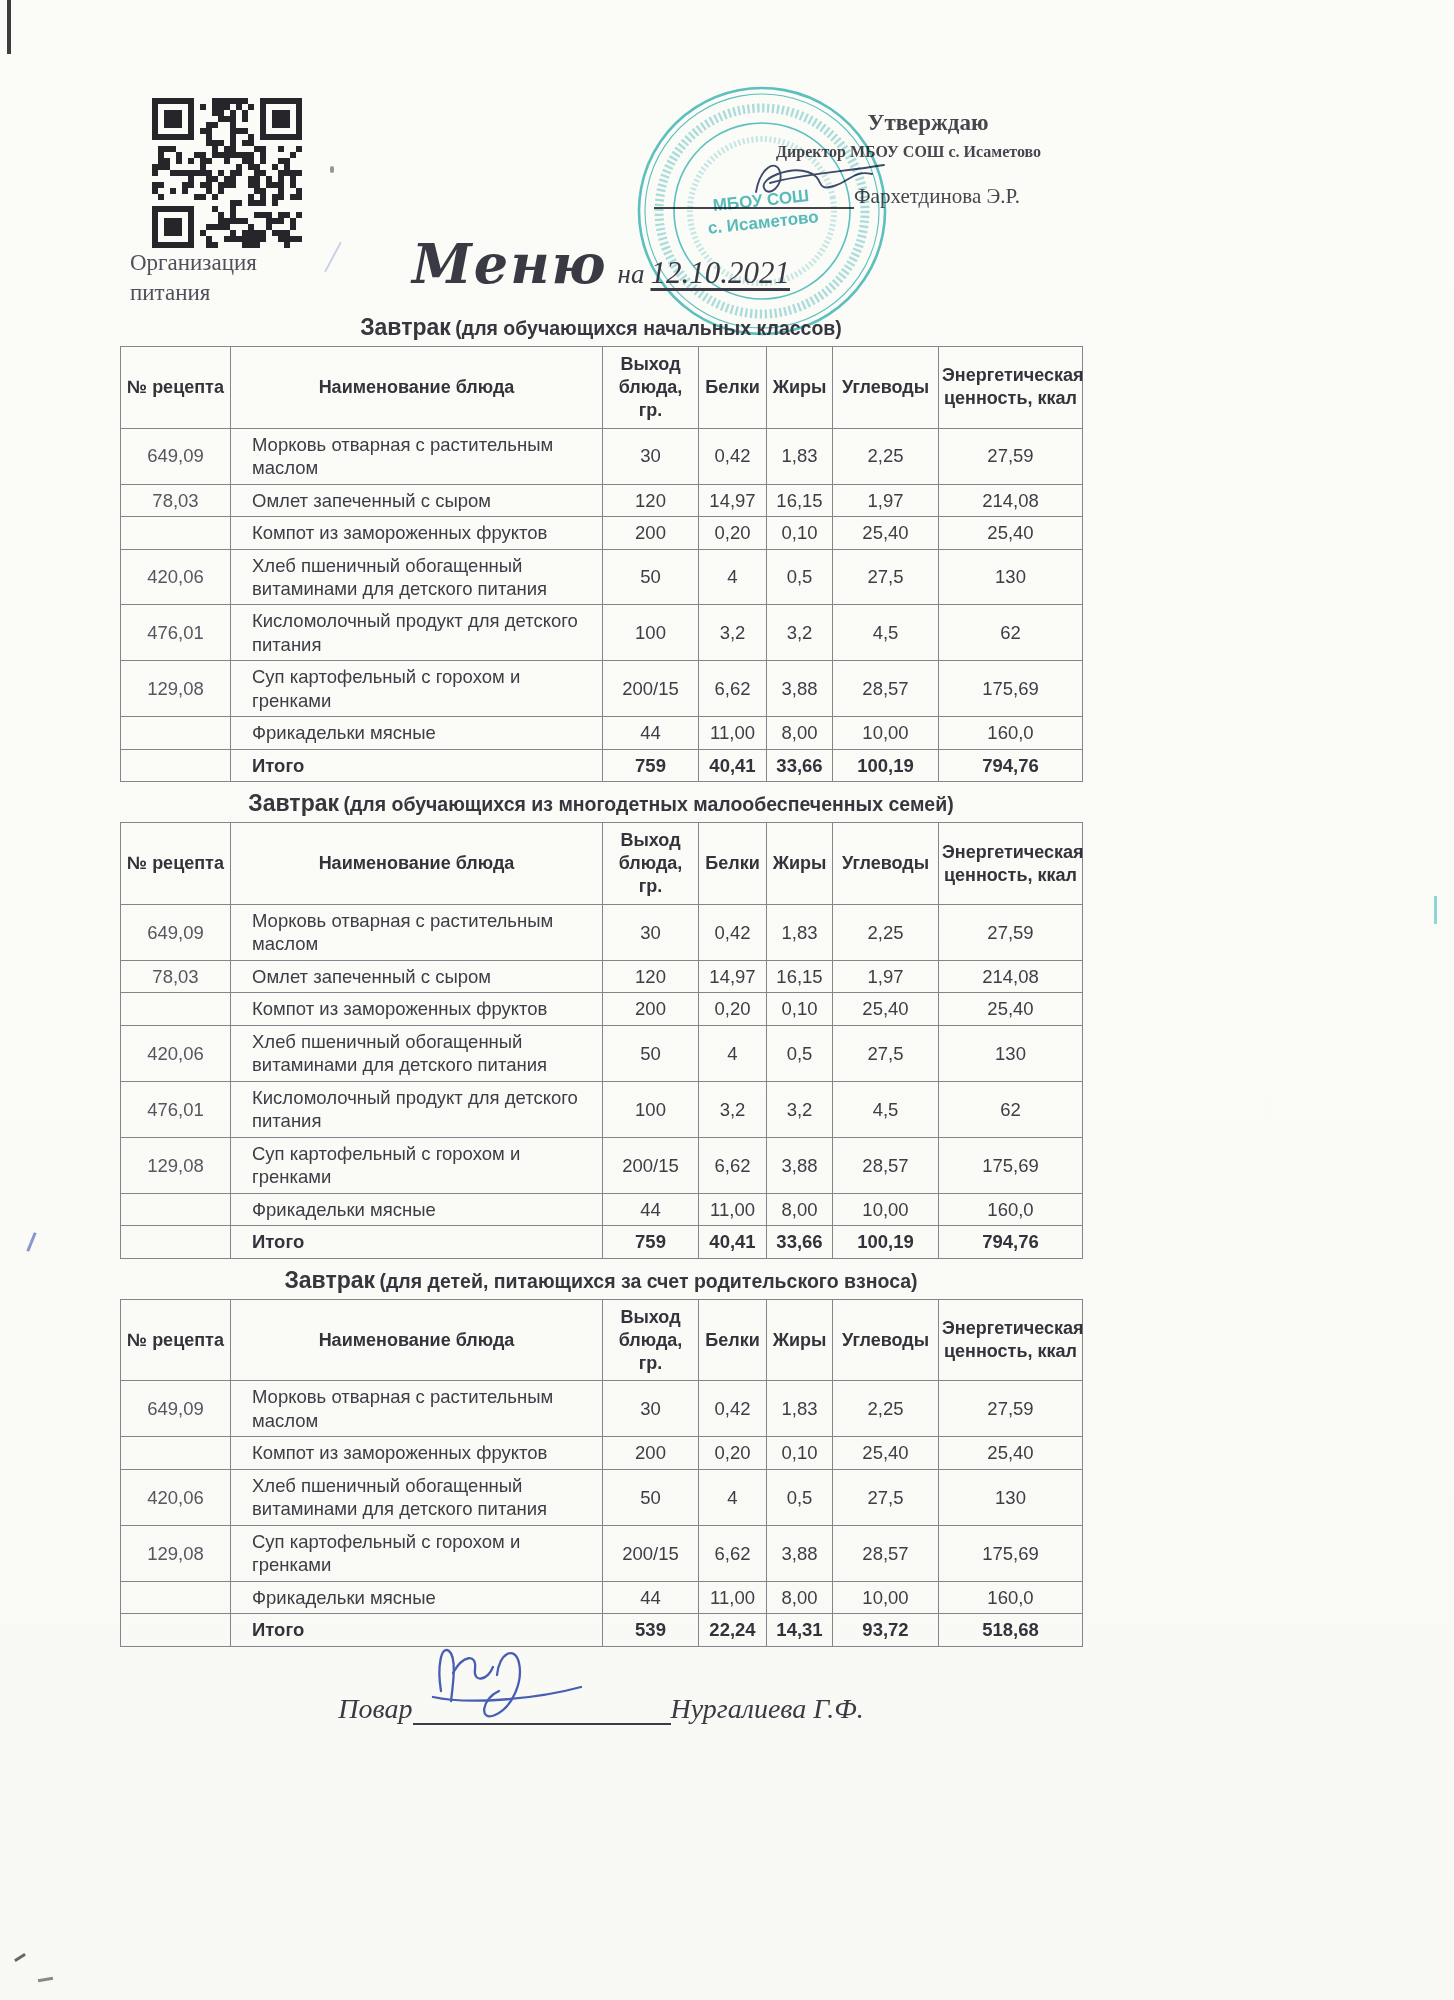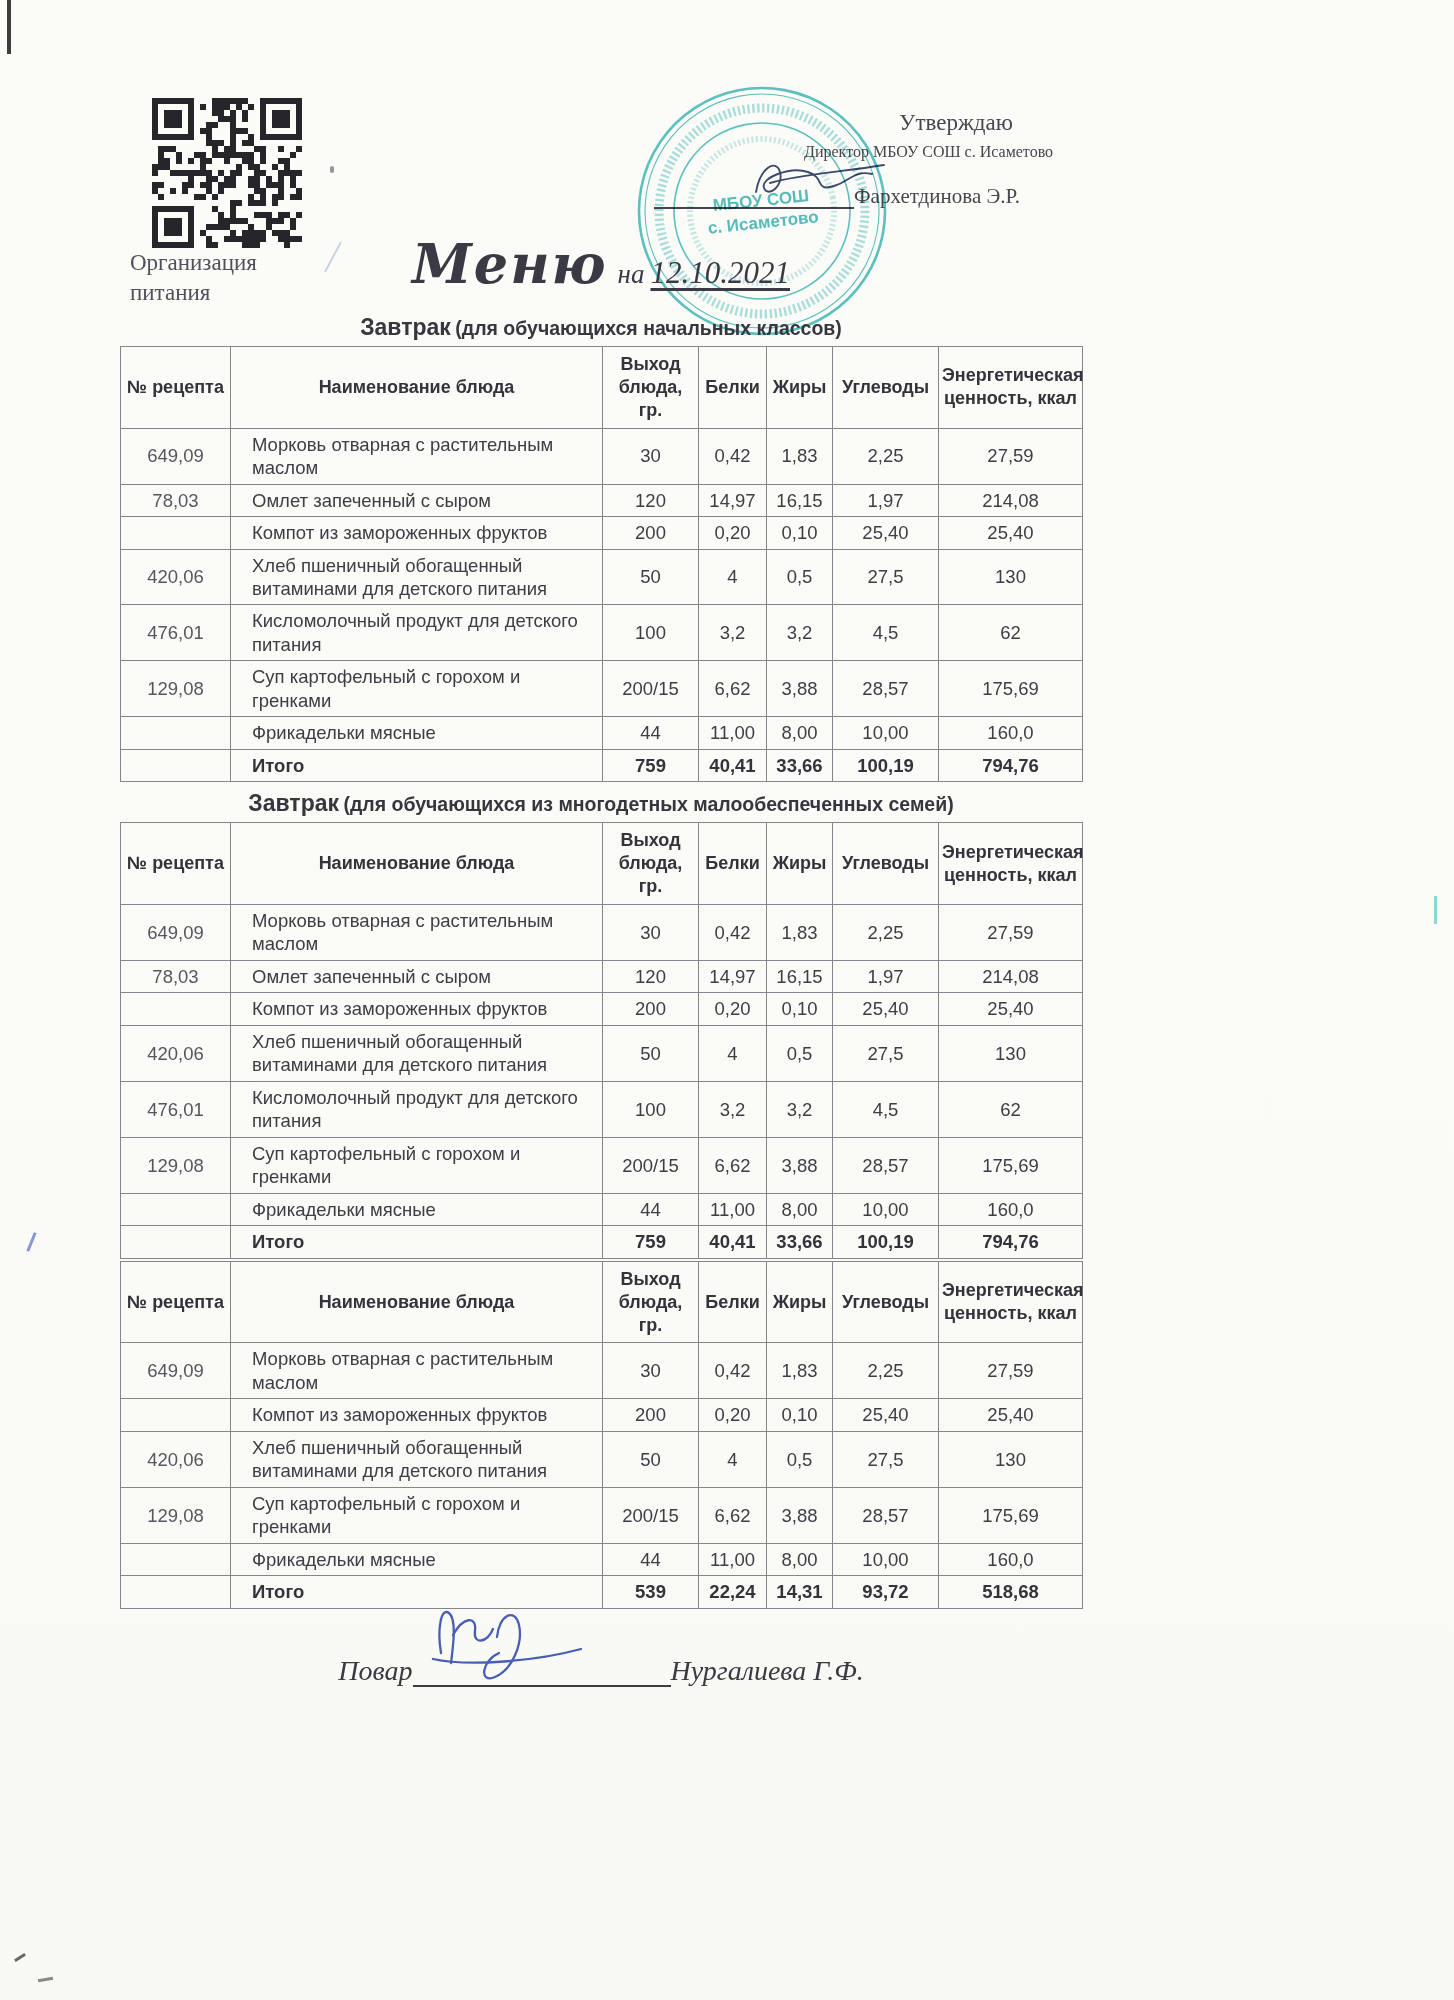--- a/index.html
+++ b/index.html
@@ -22,21 +22,21 @@
   .a7 { left:332px; top:240px; width:2px; height:34px; background:#7e96c9; transform:rotate(28deg); opacity:.4; border-radius:2px; }
 
   
   #qr { position:absolute; left:152px; top:98px; }
   .qr-label {
     position:absolute; left:130px; top:248px; width:190px; text-align:left;
     font-family:"Liberation Serif",serif; font-size:23px; color:#50505a; line-height:1.32;
   }
 
   
-  .approve { position:absolute; left:804px; top:110px; width:304px; color:#46464e; }
+  .approve { position:absolute; left:776px; top:110px; width:304px; color:#46464e;font-weight:bold; }
   .ap1 { text-align:center; font-family:"Liberation Serif",serif; font-size:23px; }
   .ap2 { font-family:"Liberation Serif",serif; font-size:16px; margin-top:7px; white-space:nowrap; }
   .ap-sign-row { position:absolute; left:654px; top:182px; white-space:nowrap; }
   .ap-line { display:inline-block; width:200px; height:27px; border-bottom:2px solid #44444e; vertical-align:bottom; }
   .ap-name { font-family:"Liberation Serif",serif; font-size:21px; color:#46464e; vertical-align:bottom; }
   .ap-sign { position:absolute; left:748px; top:152px; }
 
   
   .stamp { position:absolute; left:633px; top:82px; opacity:.78; mix-blend-mode:multiply; }
 
@@ -618,20 +618,21 @@
                 <td class="">759</td>
                 <td class="">40,41</td>
                 <td class="">33,66</td>
                 <td class="">100,19</td>
                 <td class="">794,76</td>
               </tr>
             </tbody>
           </table>
         </div>
         <div class="table-block">
+          <div class="table-title"><span class="tt-main">Завтрак</span> <span class="tt-sub">(для детей, питающихся за счет родительского взноса)</span></div>
           <table class="menu-table">
             <colgroup>
               <col style="width: 110px;">
               <col style="width: 372px;">
               <col style="width: 96px;">
               <col style="width: 68px;">
               <col style="width: 66px;">
               <col style="width: 106px;">
               <col style="width: 144px;">
             </colgroup>

